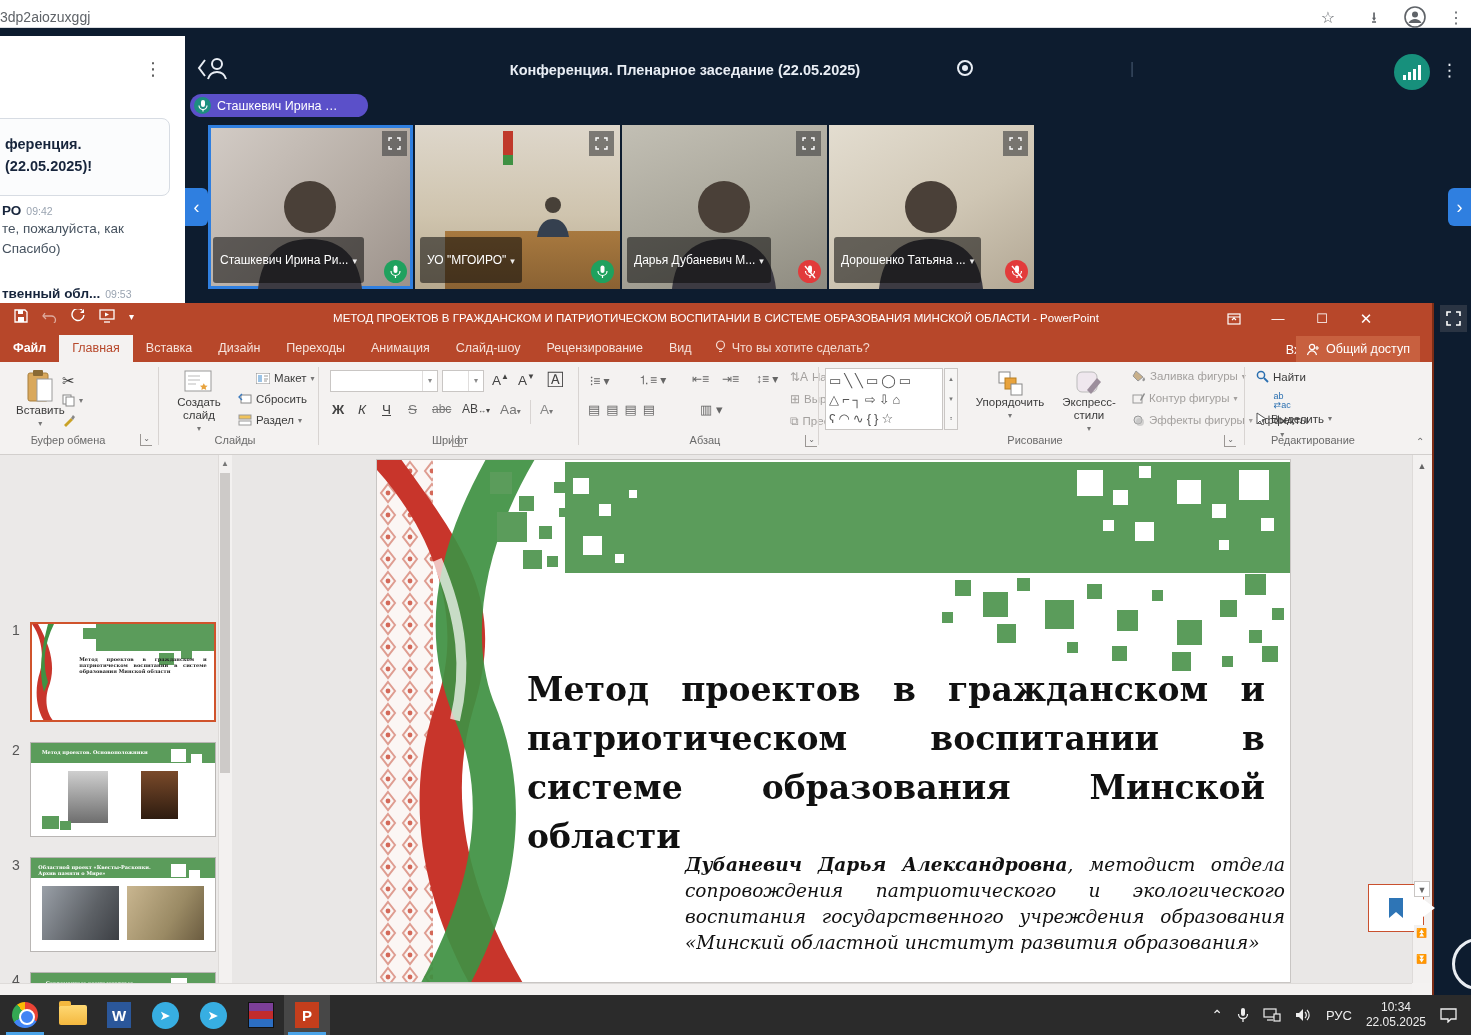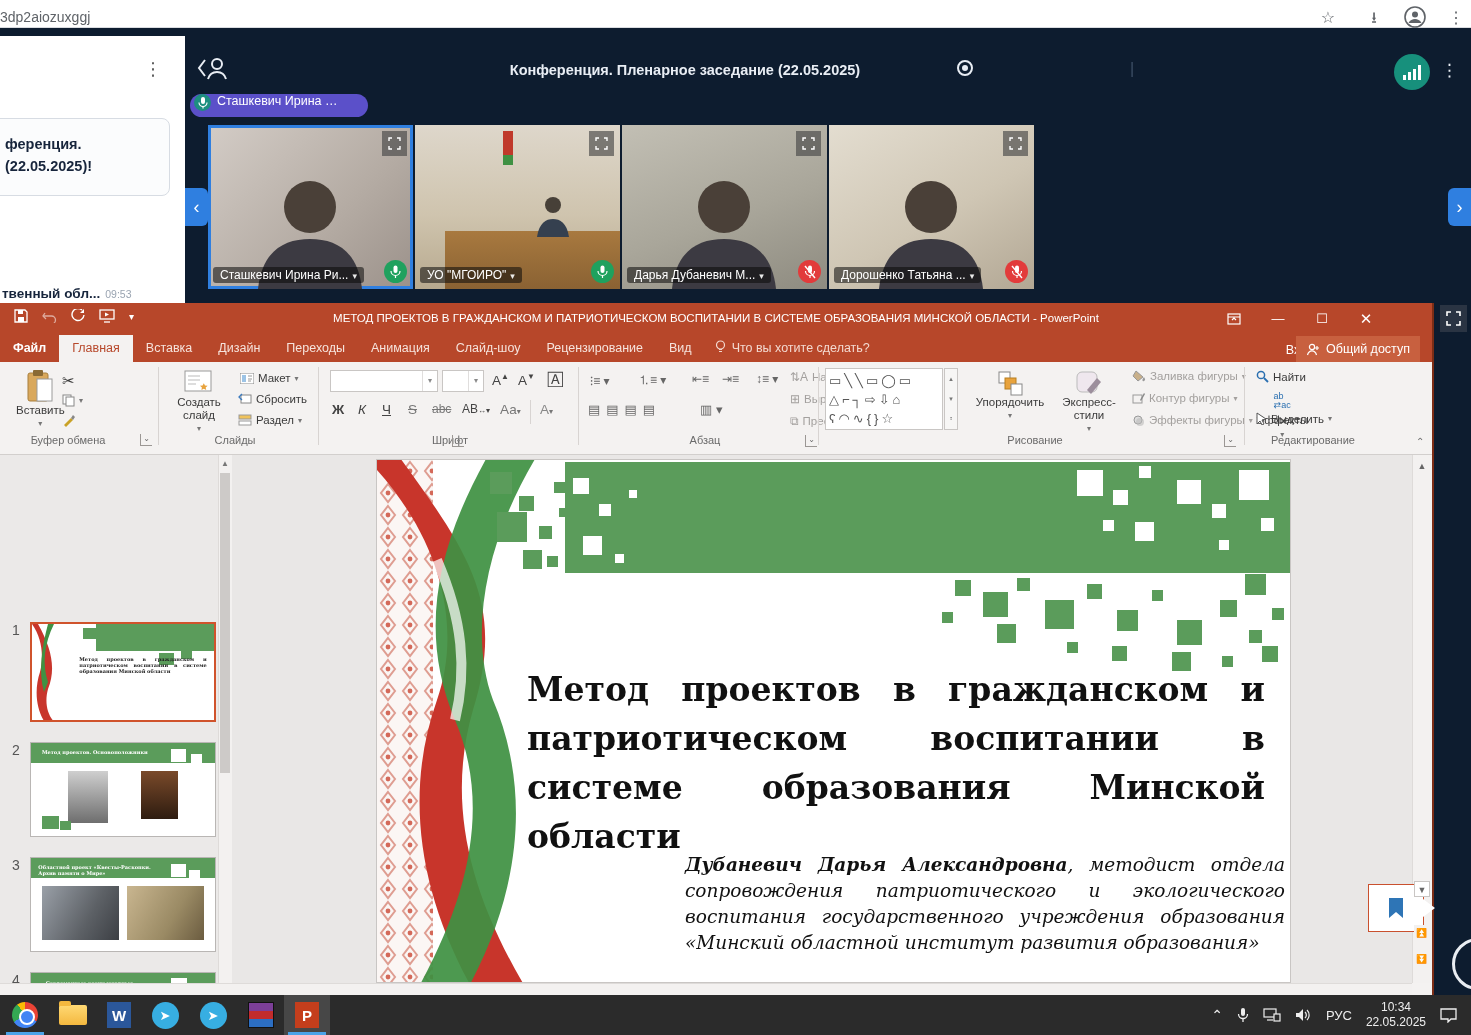--- a/index.html
+++ b/index.html
@@ -23,28 +23,28 @@
 
   
   #conf { left:185px; top:36px; width:1286px; height:267px; background:#0d1c2f; }
   #conf-header-back { left:12px; top:20px; color:#fff; }
   #conf-title { left:0; top:26px; width:1000px; text-align:center; color:#e8edf4; font-size:14.5px; font-weight:bold; }
   #conf-rec-sep { left:945px; top:24px; color:#3d4f66; font-size:16px; }
   .rec-ring { left:772px; top:24px; width:16px; height:16px; border:2px solid #e8edf4; border-radius:50%; }
   .rec-dot { left:777px; top:29px; width:6px; height:6px; background:#e8edf4; border-radius:50%; }
   #conf-signal { left:1209px; top:18px; width:36px; height:36px; border-radius:50%; background:#17907c; }
   #conf-kebab { left:1256px; top:24px; color:#e8edf4; font-size:17px; }
-  #speaker-pill { left:5px; top:58px; width:178px; height:23px; background:#5b50c9; border-radius:12px; color:#fff; font-size:12.5px; display:flex; align-items:flex-start; gap:6px; padding-left:4px; }
+  #speaker-pill { left:5px; top:58px; width:178px; height:23px; background:#5b50c9; border-radius:12px; color:#fff; font-size:12.5px; display:flex; align-items:center; gap:6px; padding-left:4px; }
   .pill-mic { width:17px; height:17px; border-radius:50%; background:#1d8f80; display:flex; align-items:center; justify-content:center; }
 
   #tiles { left:23px; top:89px; height:164px; display:flex; gap:2px; position:absolute; }
   .tile { position:relative; width:205px; height:164px; background:#222; overflow:hidden; }
   .tile.active { outline:3px solid #2f7fe0; outline-offset:-3px; }
   .tile-expand { position:absolute; right:6px; top:6px; width:25px; height:25px; background:rgba(70,70,70,.65); display:flex; align-items:center; justify-content:center; }
-  .tile-label { position:absolute; left:5px; bottom:6px; background:rgba(10,10,10,.55); color:#fff; font-size:12px; padding:1px 7px; border-radius:3px; white-space:nowrap; }
+  .tile-label { position:absolute; left:5px; bottom:6px; background:rgba(10,10,10,.55); color:#fff; font-size:12px; padding:16px 7px; border-radius:3px; white-space:nowrap; }
   .tile-label .chev { font-size:9px; opacity:.9; margin-left:4px; }
   .tile-mic { position:absolute; right:6px; bottom:6px; width:23px; height:23px; border-radius:50%; display:flex; align-items:center; justify-content:center; }
   .mic-on { background:#1fa15e; }
   .mic-off { background:#e23b3b; }
   .sil { position:absolute; bottom:0; }
   .pg-arrow { width:23px; height:38px; background:#2f7fe0; color:#fff; font-size:18px; display:flex; align-items:center; justify-content:center; cursor:pointer; }
   #pg-left  { left:185px; top:188px; border-radius:0 6px 6px 0; }
   #pg-right { left:1448px; top:188px; border-radius:6px 0 0 6px; }
 
   
@@ -146,20 +146,25 @@
         </svg>
     </div>
     <div class="browser-ico abs" style="left:1444px;">⋮</div>
   </div>
 
   <div id="chat-panel" class="abs">
     <div id="chat-kebab" class="abs">⋮</div>
     <div id="chat-card" class="abs">
       <div class="chat-card-line">ференция.</div>
       <div class="chat-card-line">(22.05.2025)!</div>
+    </div>
+    <div class="abs" style="left:2px; top:165px;">
+      <span class="chat-sender">РО</span><span class="chat-time">09:42</span>
+      <div class="chat-msg">те, пожалуйста, как</div>
+      <div class="chat-msg">Спасибо)</div>
     </div>
     <div class="abs" style="left:2px; top:248px;">
       <span class="chat-sender">твенный обл...</span><span class="chat-time">09:53</span>
     </div>
   </div>
 
   <div id="conf" class="abs">
     <div id="conf-header-back" class="abs">
       <svg width="34" height="24" viewBox="0 0 34 24">
           <path d="M8 4 L2 12 L8 20" fill="none" stroke="#e8edf4" stroke-width="2"></path>
@@ -392,21 +397,21 @@
 
       <div class="bigbtn" style="left:168px; top:8px; width:62px;">
         <svg width="30" height="26" viewBox="0 0 30 26">
             <rect x="1" y="1" width="26" height="20" fill="#fff" stroke="#999"></rect>
             <path d="M4 6h12M4 10h12M4 14h8" stroke="#bbb"></path>
             <path d="M22 14l2.2 4.4 4.8.4-3.6 3 1 4.6-4.4-2.4-4.4 2.4 1-4.6-3.6-3 4.8-.4z" fill="#e8a33d" transform="scale(.55) translate(14,10)"></path>
           </svg>
         <span>Создать слайд</span>
           <span style="font-size:8px; color:#777;">▾</span>
       </div>
-      <div class="smallbtn" style="left:240px; top:10px;">
+      <div class="smallbtn" style="left:256px; top:10px;">
           <svg width="14" height="11" viewBox="0 0 14 11">
             <rect x="0" y="0" width="14" height="11" fill="#fff" stroke="#888"></rect>
             <rect x="2" y="2" width="4" height="7" fill="#9cc3e5"></rect>
             <path d="M8 3h4M8 6h4M8 8h3" stroke="#999"></path>
           </svg>
           <span>Макет</span>
           <span style="font-size:8px; color:#777;">▾</span>
         </div>
       <div class="smallbtn" style="left:238px; top:31px;">
           <svg width="14" height="12" viewBox="0 0 14 12">

